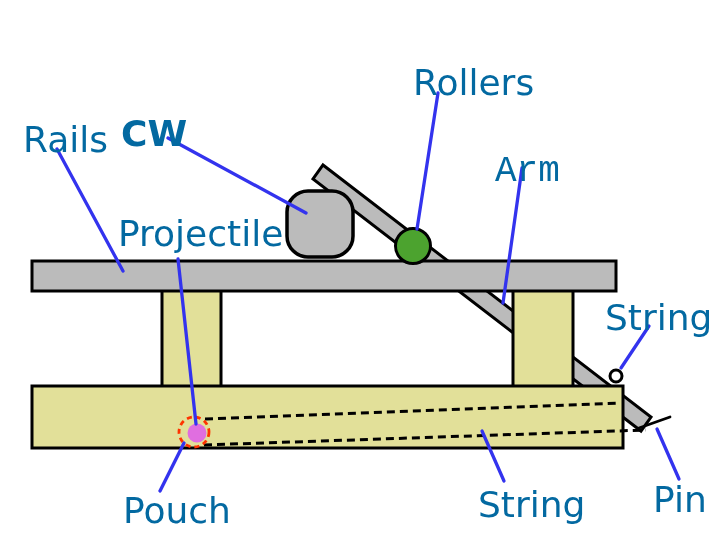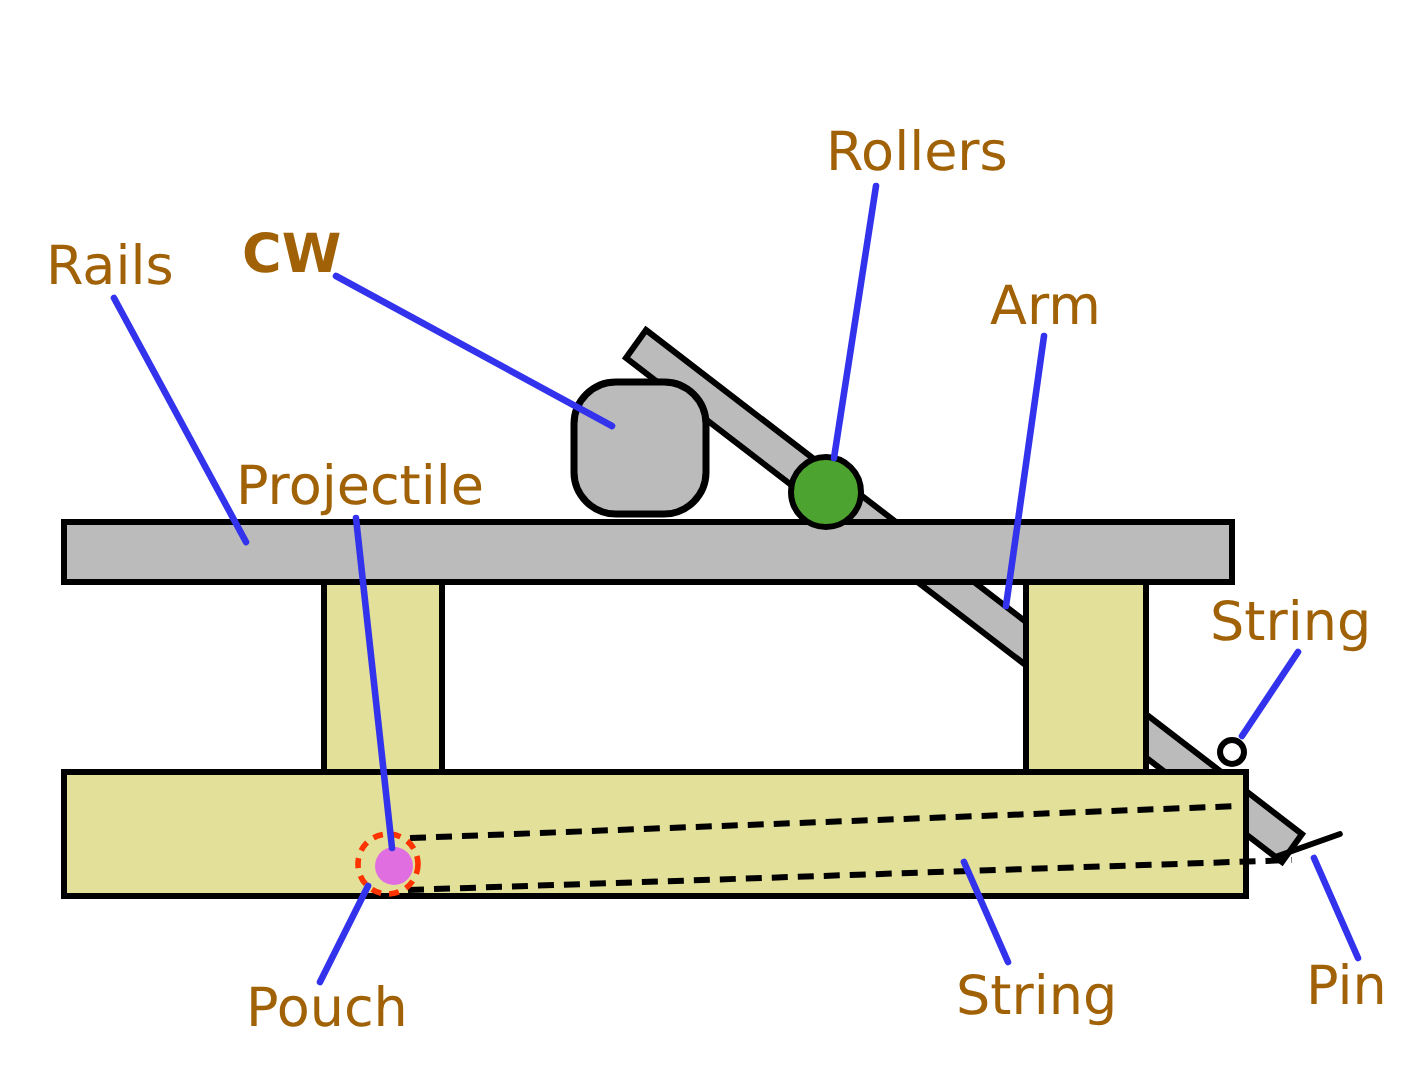--- a/index.html
+++ b/index.html
@@ -6,23 +6,23 @@
   #canvas{
     position:relative;
     width:709px;height:546px;
     background:#ffffff;
     overflow:hidden;
     font-family:"DejaVu Sans","Liberation Sans",sans-serif;
   }
   #diagram-svg{position:absolute;left:0;top:0;}
   .label{
     position:absolute;
-    font-size:27px;
+    font-size:36px;
     line-height:1.2;
-    color:#a16207;
+    color:#0369a1;
     white-space:nowrap;
     user-select:none;
   }
   .outline{stroke:#000000;}
 </style>
 </head>
 <body>
 
 <div id="canvas">
 
@@ -60,20 +60,20 @@
       <line x1="649" y1="326" x2="621" y2="368" stroke="#3333EE"></line>
       <line x1="160" y1="491" x2="184" y2="443" stroke="#3333EE"></line>
       <line x1="504" y1="481" x2="482" y2="431" stroke="#3333EE"></line>
       <line x1="679" y1="479" x2="657" y2="429" stroke="#3333EE"></line>
     </g>
   </svg>
 
   <div class="label" style="left:23px;top:118px;">Rails</div>
   <div class="label" style="left:121px;top:112px;font-weight:bold;">CW</div>
   <div class="label" style="left:413px;top:61px;">Rollers</div>
-  <div class="label" style="left:495px;top:138px;">Arm</div>
-  <div class="label" style="left:118px;top:228px;">Projectile</div>
+  <div class="label" style="left:495px;top:150px;font-family:Liberation Mono, monospace;">Arm</div>
+  <div class="label" style="left:118px;top:212px;">Projectile</div>
   <div class="label" style="left:605px;top:296px;">String</div>
   <div class="label" style="left:478px;top:483px;">String</div>
   <div class="label" style="left:123px;top:489px;">Pouch</div>
   <div class="label" style="left:653px;top:478px;">Pin</div>
 
 </div>
 
 </body></html>

